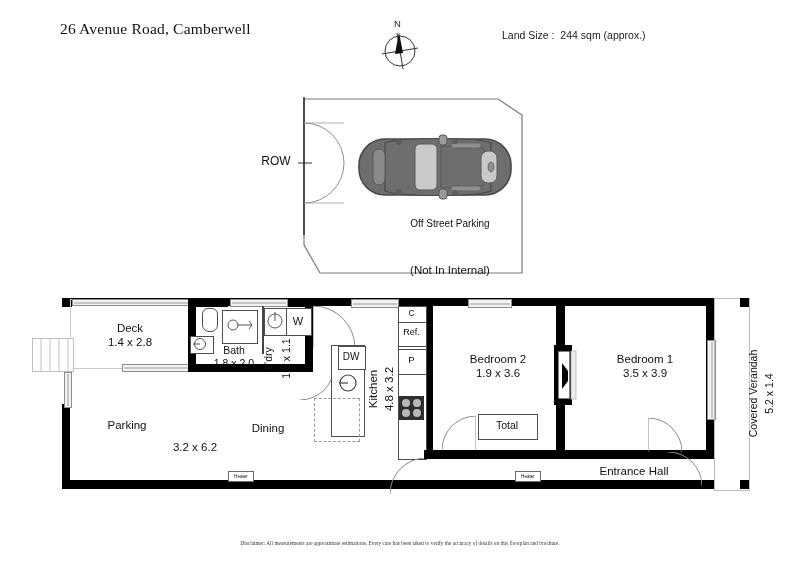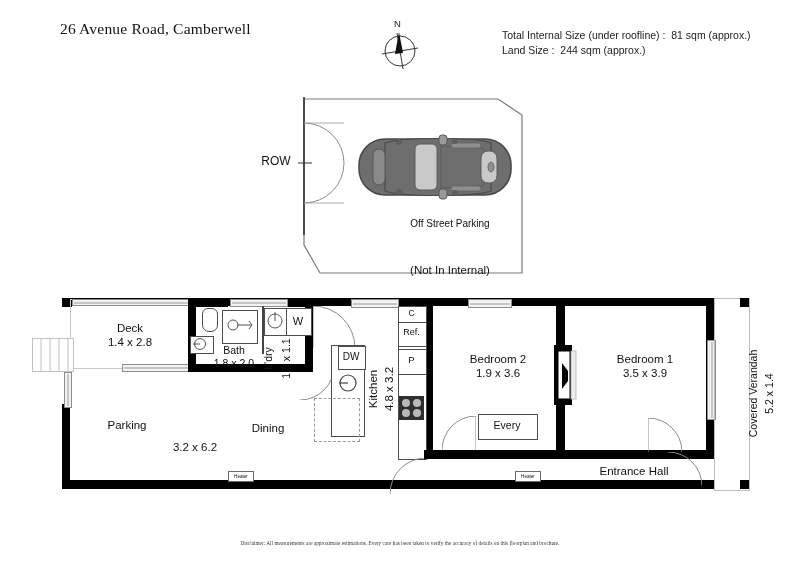--- a/index.html
+++ b/index.html
@@ -48,21 +48,20 @@
 
   
   #car{position:absolute;}
 </style>
 </head>
 <body>
 
 <div class="abs" id="page-title">26 Avenue Road, Camberwell</div>
 
 <div class="abs" id="size-info">
-  <div>Total Internal Size (under roofline) :  81 sqm (approx.)</div>
   <div>Land Size :  244 sqm (approx.)</div>
 </div>
 
 <div class="abs" id="compass">
   <span class="n">N</span>
   <svg width="44" height="44" viewBox="0 0 44 44">
     <circle cx="22" cy="22" r="15" fill="none" stroke="#333" stroke-width="1"></circle>
     <line x1="4" y1="25" x2="40" y2="19" stroke="#333" stroke-width="1"></line>
     <line x1="19" y1="4" x2="25" y2="40" stroke="#333" stroke-width="1"></line>
     <polygon points="21,3 25,24 17,25" fill="#111"></polygon>
@@ -243,21 +242,21 @@
 </div>
 
 <div class="abs wall" style="left:556px;top:298px;width:9px;height:160px;"></div>
 <div class="abs wall" style="left:424px;top:450px;width:141px;height:9px;"></div>
 <div class="abs win-h" style="left:468px;top:299px;width:42px;height:7px;"></div>
 <div class="abs room-label" style="left:448px;top:352px;width:100px;">
   <span>Bedroom 2</span><br>
   <span>1.9 x 3.6</span>
 </div>
 <div class="abs box-line" style="left:478px;top:414px;width:58px;height:24px;"></div>
-<div class="abs fix-label" style="left:478px;top:419px;width:58px;font-size:10.5px;">Every</div>
+<div class="abs fix-label" style="left:478px;top:419px;width:58px;font-size:10.5px;">Total</div>
 <div class="abs" style="left:442px;top:416px;width:34px;height:34px;">
   <svg width="34" height="34" viewBox="0 0 34 34">
       <path d="M34,0 A34,34 0 0,0 0,34" fill="none" stroke="#8c8c8c" stroke-width="1"></path>
       <line x1="34" y1="0" x2="34" y2="34" stroke="#8c8c8c" stroke-width="1"></line>
     </svg>
 </div>
 
 <div class="abs" style="left:554px;top:345px;width:24px;height:60px;">
   <svg width="24" height="60" viewBox="0 0 24 60">
     <rect x="0" y="0" width="18" height="60" fill="#000"></rect>

